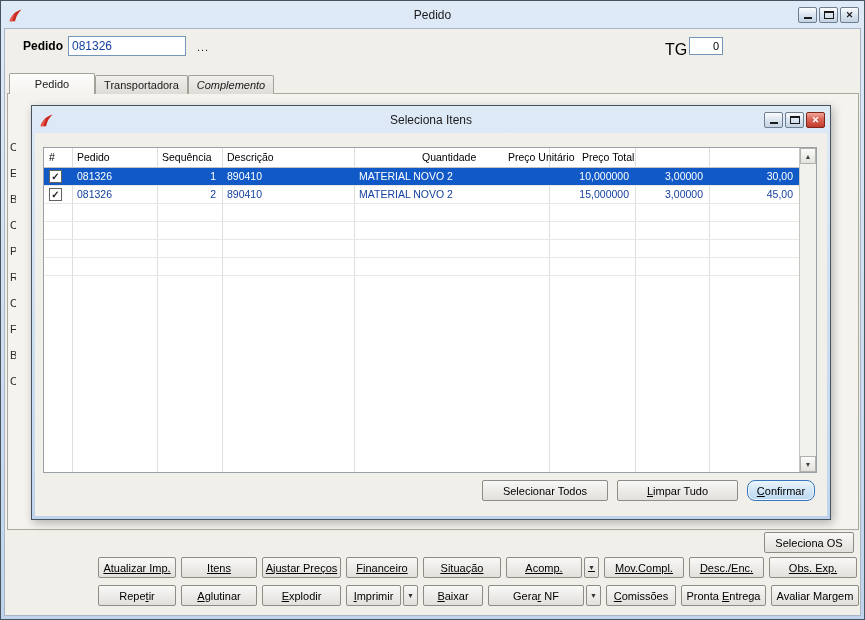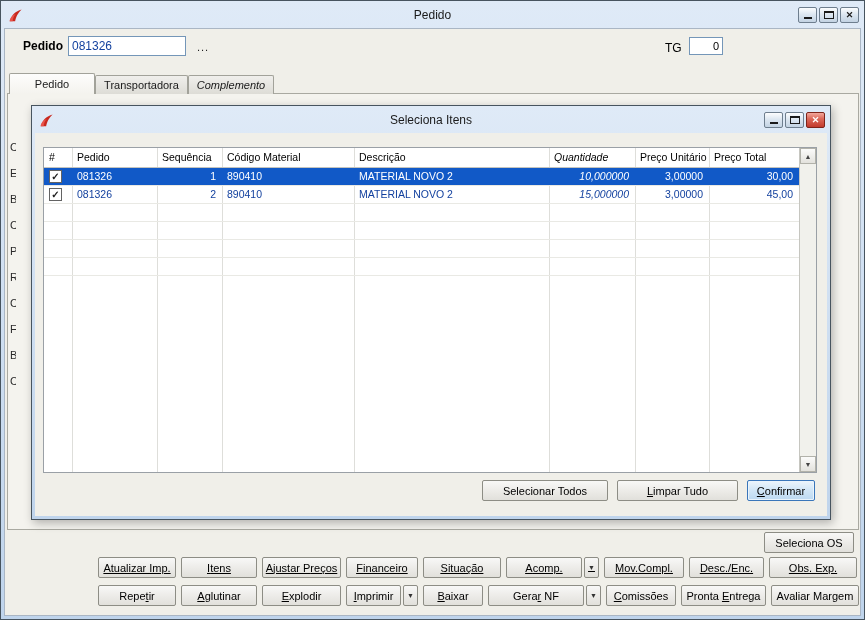--- a/index.html
+++ b/index.html
@@ -21,21 +21,21 @@
   .wbtn .gl-max{position:absolute;left:4px;top:3px;width:10px;height:8px;border:1px solid #1a1a1a;border-top-width:2px;}
   .wbtn .gl-x{display:block;font-size:9px;font-weight:bold;line-height:14px;color:#1a1a1a;text-align:center;}
   .wbtn.red{background:linear-gradient(#f2a79c,#dd6a5b 40%,var(--close-red,#c23a2d));border-color:#7e241a;}
   .wbtn.red .gl-x{color:#fff;}
   .window-body{position:relative;height:588px;background:#f0efe9;border:1px solid #aab6c4;}
 
   .fld-label{position:absolute;left:18px;top:10px;font-weight:bold;font-size:12px;color:#000;}
   .txt{position:absolute;border:1px solid #7496b8;background:#fff;font-family:inherit;}
   #pedido-input{left:63px;top:7px;width:118px;height:20px;font-size:12px;color:var(--row-text-blue,#12409e);padding:0 3px;}
   .dots{position:absolute;left:189px;top:11px;width:18px;height:14px;background:none;border:none;font-size:11px;color:#222;letter-spacing:1px;padding:0;}
-  #tg-label{position:absolute;left:660px;top:12px;font-size:12px;color:#000;}
+  #tg-label{position:absolute;left:660px;top:12px;font-size:16px;color:#000;}
   #tg-input{left:684px;top:8px;width:34px;height:18px;font-size:11px;text-align:right;padding:0 3px;color:#000;}
 
   .tab{position:absolute;font-size:11px;text-align:center;border:1px solid #a2a29a;border-bottom:none;
        background:linear-gradient(#f0efec,#dddcd6);color:#1a1a1a;border-radius:2px 2px 0 0;z-index:2;}
   .tab.active{background:linear-gradient(#fdfdfc,#f4f3ee);z-index:3;}
   #tab-0{left:4px;top:44px;width:86px;height:21px;line-height:20px;}
   #tab-1{left:90px;top:46px;width:93px;height:19px;line-height:18px;}
   #tab-2{left:183px;top:46px;width:86px;height:19px;line-height:18px;font-style:italic;}
   .panel{position:absolute;left:2px;top:64px;width:852px;height:437px;background:#f4f3ee;border:1px solid #a9a9a1;z-index:1;}
   .frag{position:absolute;left:5px;width:6px;height:13px;overflow:hidden;font-size:11px;color:#2a2a2a;z-index:2;}
@@ -52,36 +52,36 @@
   .gh{display:flex;height:20px;border-bottom:1px solid #c4c4be;position:relative;}
   .gh .c{font-size:10.5px;color:#000;line-height:19px;text-align:left;padding:0 0 0 5px;overflow:hidden;white-space:nowrap;}
   .gr{display:flex;height:18px;position:relative;font-size:10.5px;color:var(--row-text-blue,#12409e);border-bottom:1px solid #e9e9e4;}
   .gr .c{line-height:17px;overflow:hidden;white-space:nowrap;}
   .gr.sel{background:var(--selection-blue,#1159c7);color:#fff;}
   .c1{width:28px;}
   .c2{width:85px;padding-left:5px;}
   .c3{width:65px;text-align:right;padding-right:6px;}
   .c4{width:132px;padding-left:5px;}
   .c5{width:195px;padding-left:5px;}
-  .c6{width:86px;text-align:right;padding-right:6px;font-style:italic;}
+  .c6{width:86px;text-align:right;padding-right:6px;}
   .c7{width:74px;text-align:right;padding-right:6px;}
   .c8{width:90px;text-align:right;padding-right:6px;}
   .cb{display:inline-block;width:13px;height:13px;margin:2px 0 0 5px;border:1px solid #636363;background:#fff;
       font-size:10px;line-height:11px;text-align:center;color:#1a1a1a;font-weight:bold;}
   .vscroll{position:absolute;right:0;top:0;bottom:0;width:17px;background:#f1f1ec;border-left:1px solid #c6c6c0;}
   .sbtn{position:absolute;left:0;width:16px;height:16px;border:1px solid #b2b2aa;background:linear-gradient(#fbfbfa,#e3e2dd);
         font-size:7px;color:#444;text-align:center;line-height:13px;padding:0;}
   .sbtn.up{top:0;}
   .sbtn.down{bottom:0;}
 
   .abtn{height:21px;font-size:11px;color:#000;white-space:nowrap;cursor:default;
         background:linear-gradient(#f8f8f7,#eeedea 45%,#e1e0db);
         border:1px solid #8d8d85;border-radius:2px;padding:0;font-family:inherit;}
   .abtn.primary{border-color:var(--focus-blue,#3a76ba);
-        background:linear-gradient(#edf5fc,#d3e7f7 45%,#bcd9f2);box-shadow:inset 0 0 0 1px #eaf4fc;}
+        background:linear-gradient(#edf5fc,#d3e7f7 45%,#bcd9f2);box-shadow:inset 0 0 0 1px #eaf4fc;border-radius:8px;}
   .dlg-footer{position:absolute;left:0;top:347px;right:12px;display:flex;justify-content:flex-end;gap:9px;}
 
   .consultar{position:absolute;right:6px;top:503px;width:90px;}
   .brow{position:absolute;left:93px;display:flex;gap:5px;}
   #brow1{top:528px;text-decoration:underline;}
   #brow2{top:556px;}
   .split{display:flex;}
   .split .arrow{width:15px;margin-left:2px;font-size:7px;color:#333;padding:0;line-height:18px;}
 </style>
 </head>
@@ -165,21 +165,20 @@
             <div class="vl" style="left:178px"></div>
             <div class="vl" style="left:310px"></div>
             <div class="vl" style="left:505px"></div>
             <div class="vl" style="left:591px"></div>
             <div class="vl" style="left:665px"></div>
 
             <div class="gh">
               <span class="c c1">#</span>
               <span class="c c2">Pedido</span>
               <span class="c c3">Sequência</span>
-              <span class="c c4">Código Material</span>
               <span class="c c5">Descrição</span>
               <span class="c c6">Quantidade</span>
               <span class="c c7">Preço Unitário</span>
               <span class="c c8">Preço Total</span>
             </div>
 
             <div class="gr sel">
               <span class="c c1"><span class="cb">✓</span></span>
               <span class="c c2">081326</span>
               <span class="c c3">1</span>

